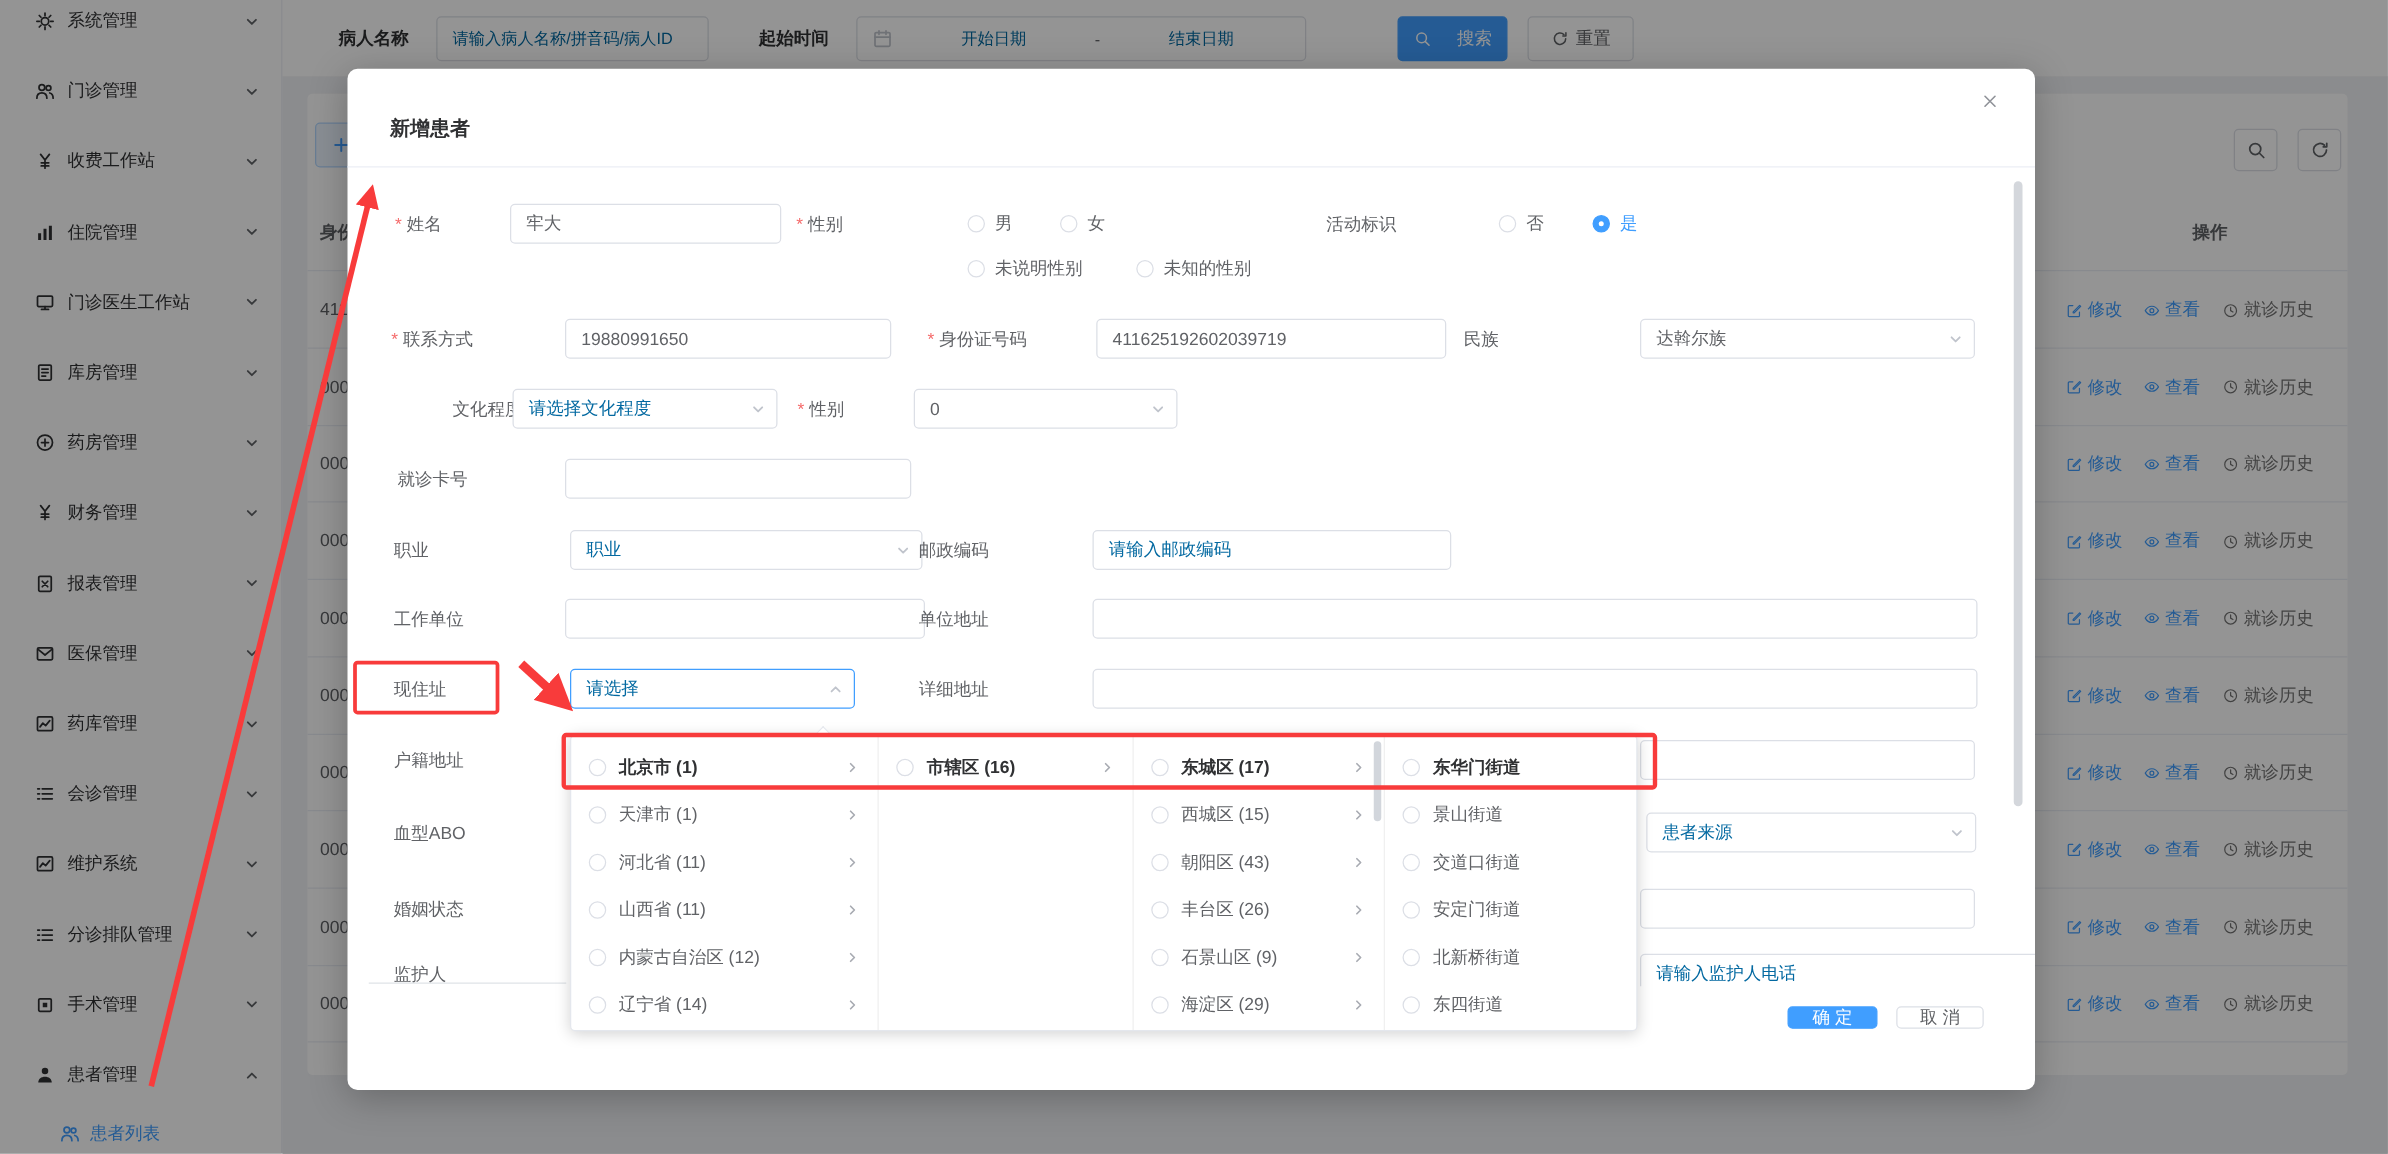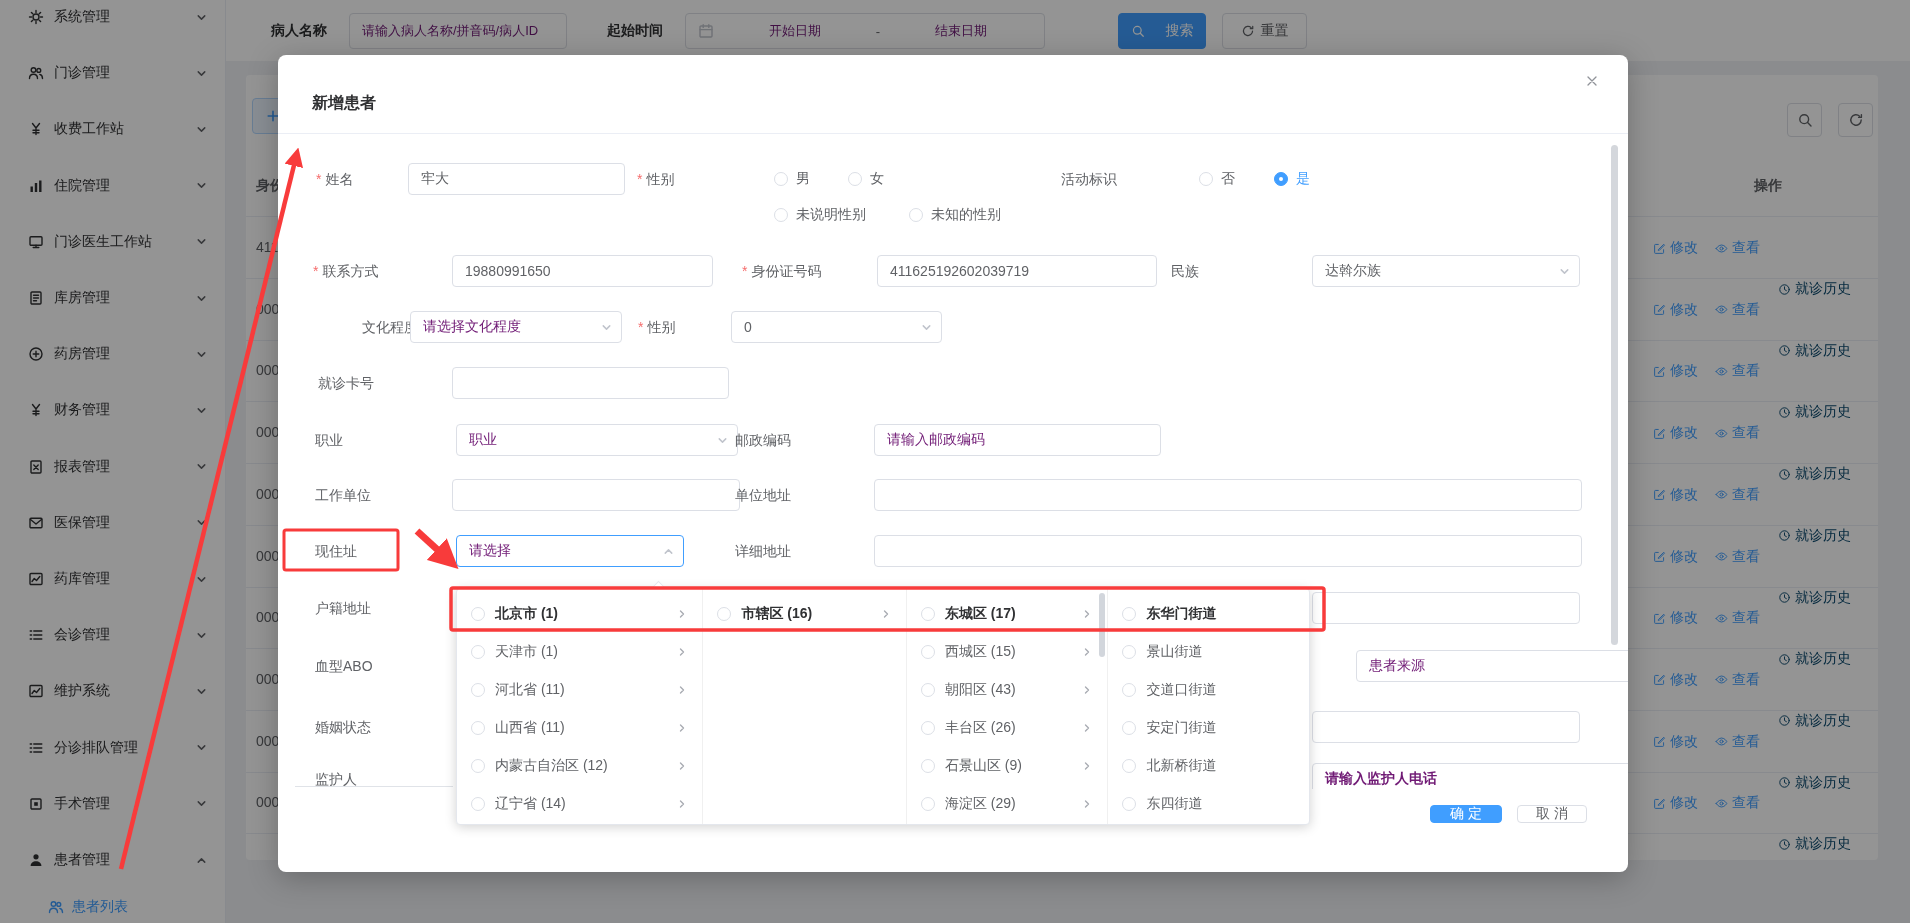--- a/index.html
+++ b/index.html
@@ -13,38 +13,38 @@
   .sidebar{position:absolute;left:0;top:0;width:226px;height:923px;background:#fff;z-index:1;border-right:1px solid #ebeef5;}
   .side-item{position:absolute;left:0;width:226px;height:56px;display:flex;align-items:center;padding-left:28px;color:#303133;cursor:pointer;}
   .side-item .side-label{margin-left:10px;flex:0 0 auto;}
   .side-item .chev{position:absolute;right:18px;color:#606266;}
   .side-item .chev svg{width:13px;height:13px;}
   .side-sub{position:absolute;left:48px;top:898px;display:flex;align-items:center;gap:8px;color:#409eff;cursor:pointer;}
 
   .topbar{position:absolute;left:226px;top:0;width:1684px;height:61px;background:#fff;z-index:1;}
   .tb-label{position:absolute;top:22px;font-weight:700;color:#303133;}
   .inp{position:absolute;height:36px;border:1px solid #dcdfe6;border-radius:4px;background:#fff;display:flex;align-items:center;padding:0 12px;color:#606266;}
-  .ph{color:#701a75;}
+  .ph{color:#0369a1;}
   .btn{position:absolute;height:36px;border-radius:4px;display:flex;align-items:center;justify-content:center;gap:6px;cursor:pointer;font-size:14px;}
   .btn-primary{background:#409eff;color:#fff;border:1px solid #409eff;}
   .btn-plain{background:#fff;color:#606266;border:1px solid #dcdfe6;}
   .btn .icn svg{width:14px;height:14px;}
 
   .panel{position:absolute;left:246px;top:75px;width:1632px;height:785px;background:#fff;border-radius:4px;z-index:1;}
   .add-btn{position:absolute;left:6px;top:23px;width:100px;height:36px;background:#ecf5ff;border:1px solid #b3d8ff;border-radius:4px;color:#409eff;display:flex;align-items:center;padding-left:12px;}
   .mini-btn{position:absolute;top:28px;width:35px;height:34px;border:1px solid #dcdfe6;border-radius:4px;background:#fff;display:flex;align-items:center;justify-content:center;color:#606266;}
   .thead{position:absolute;left:0;top:83px;width:1632px;height:59px;border-bottom:1px solid #ebeef5;color:#606266;font-weight:700;}
   .thead .h-left{position:absolute;left:10px;top:19px;}
   .thead .h-act{position:absolute;left:1452px;top:19px;width:140px;text-align:center;}
   .trow{position:absolute;left:0;width:1632px;height:62px;border-bottom:1px solid #ebeef5;}
   .tcell-left{position:absolute;left:10px;top:22px;color:#606266;}
   .act{position:absolute;top:22px;display:flex;align-items:center;gap:4px;font-size:14px;cursor:pointer;}
   .act .icn svg{width:13px;height:13px;}
   .act.blue{color:#409eff;}
-  .act.green{color:#0c4a6e;margin-top:41px;}
+  .act.green{color:#737373;}
 
   .pagination{position:absolute;left:0;top:880px;width:1910px;height:43px;z-index:1;color:#606266;font-size:13px;}
 
   
   .overlay{position:absolute;inset:0;background:rgba(0,0,0,0.42);z-index:10;}
   .modal{position:absolute;left:278px;top:55px;width:1350px;height:817px;background:#fff;border-radius:8px;
          box-shadow:0 6px 30px rgba(0,0,0,.25);z-index:20;}
   .modal-title{position:absolute;left:34px;top:38px;font-size:16px;font-weight:700;color:#303133;}
   .modal-close{position:absolute;right:28px;top:18px;color:#909399;cursor:pointer;}
   .modal-close svg{width:16px;height:16px;}
@@ -821,34 +821,34 @@
             </svg>
           </span>
       </div>
       <span class="lbl" style="left:457px;top:401px;">详细地址</span>
       <div class="ctl" style="left:596px;top:401px;width:708px;"></div>
 
       <span class="lbl" style="left:37px;top:458px;">户籍地址</span>
       <div class="ctl" style="left:1034px;top:458px;width:268px;"></div>
 
       <span class="lbl" style="left:37px;top:516px;">血型ABO</span>
-      <div class="ctl" style="left:1078px;top:516px;width:292px;">
+      <div class="ctl" style="left:1039px;top:516px;width:264px;">
         <span class="ph">患者来源</span>
         <span class="chev icn">
             <svg viewBox="0 0 16 16" fill="none" stroke="currentColor" stroke-width="1.8" stroke-linecap="round" stroke-linejoin="round">
               <path d="M4 6l4 4 4-4"></path>
             </svg>
           </span>
       </div>
 
       <span class="lbl" style="left:37px;top:577px;">婚姻状态</span>
       <div class="ctl" style="left:1034px;top:577px;width:268px;"></div>
 
       <span class="lbl" style="left:37px;top:629px;">监护人</span>
-      <div class="ctl" style="left:1034px;top:629px;width:320px;font-weight:bold;">
+      <div class="ctl" style="left:1034px;top:629px;width:320px;">
         <span class="ph">请输入监护人电话</span>
       </div>
       <div class="body-clip-line"></div>
     </div>
 
     <button class="btn-sm btn-confirm">
         <span>确 定</span>
       </button>
     <button class="btn-sm btn-cancel">
         <span>取 消</span>

